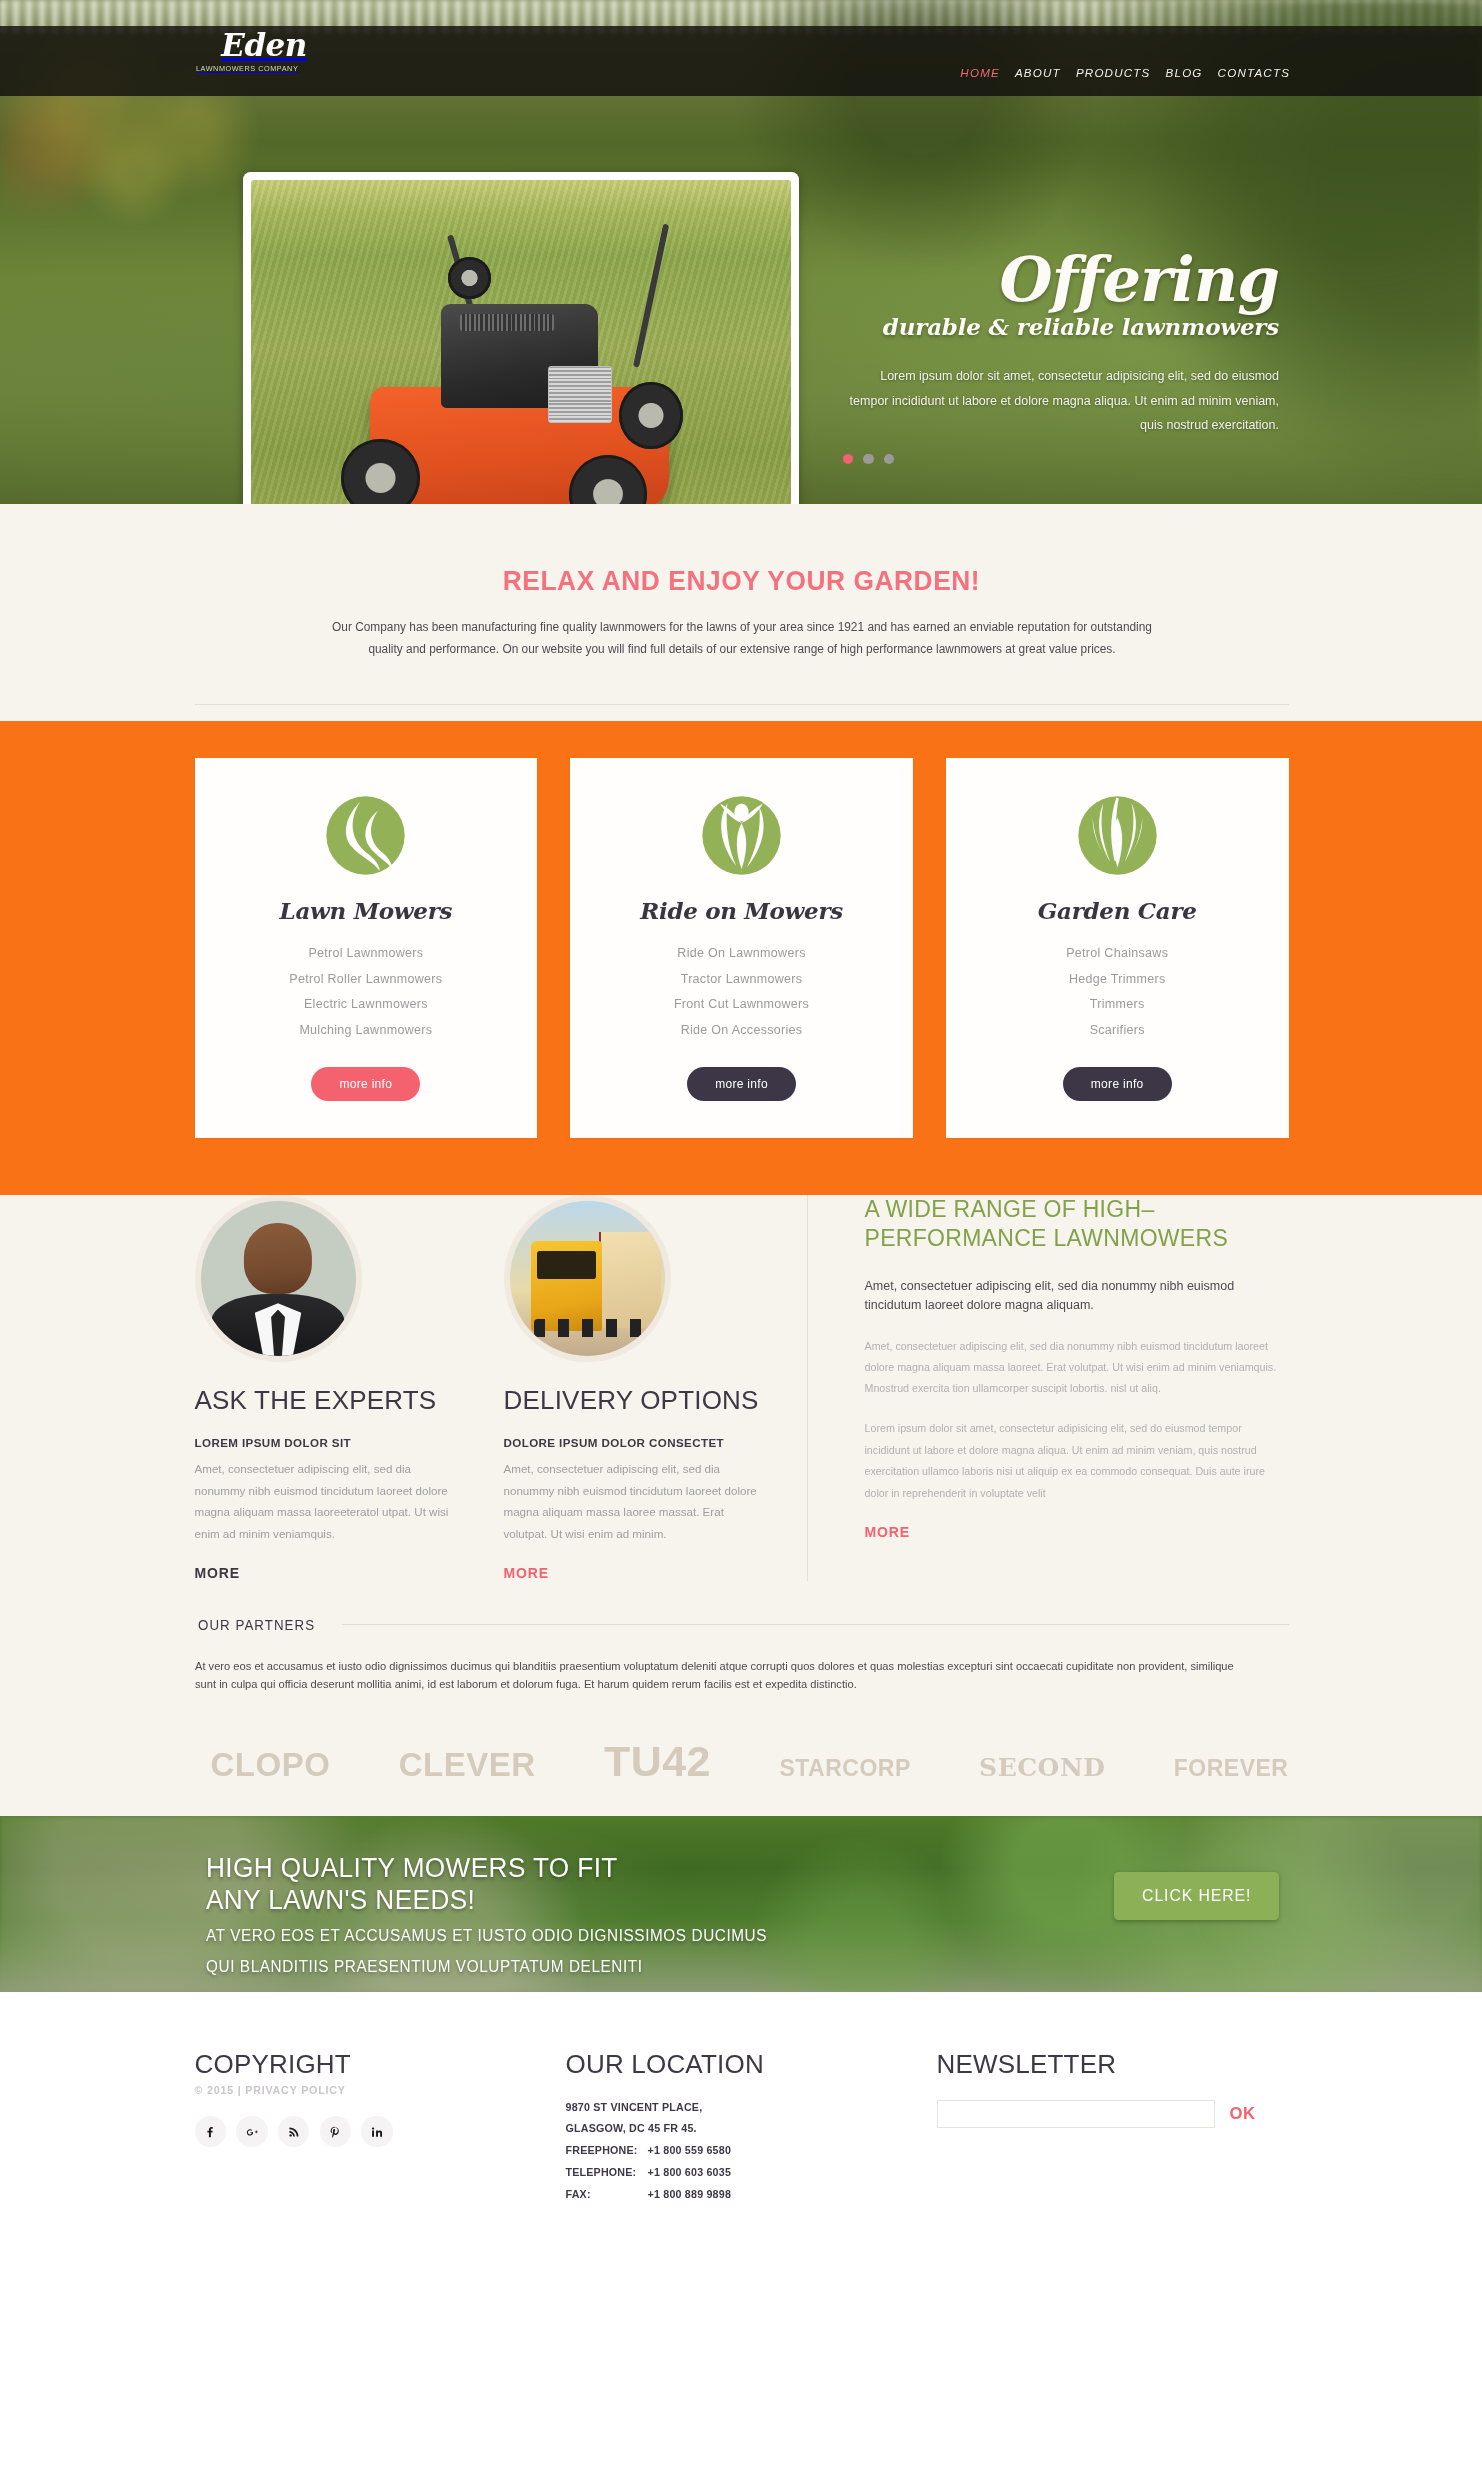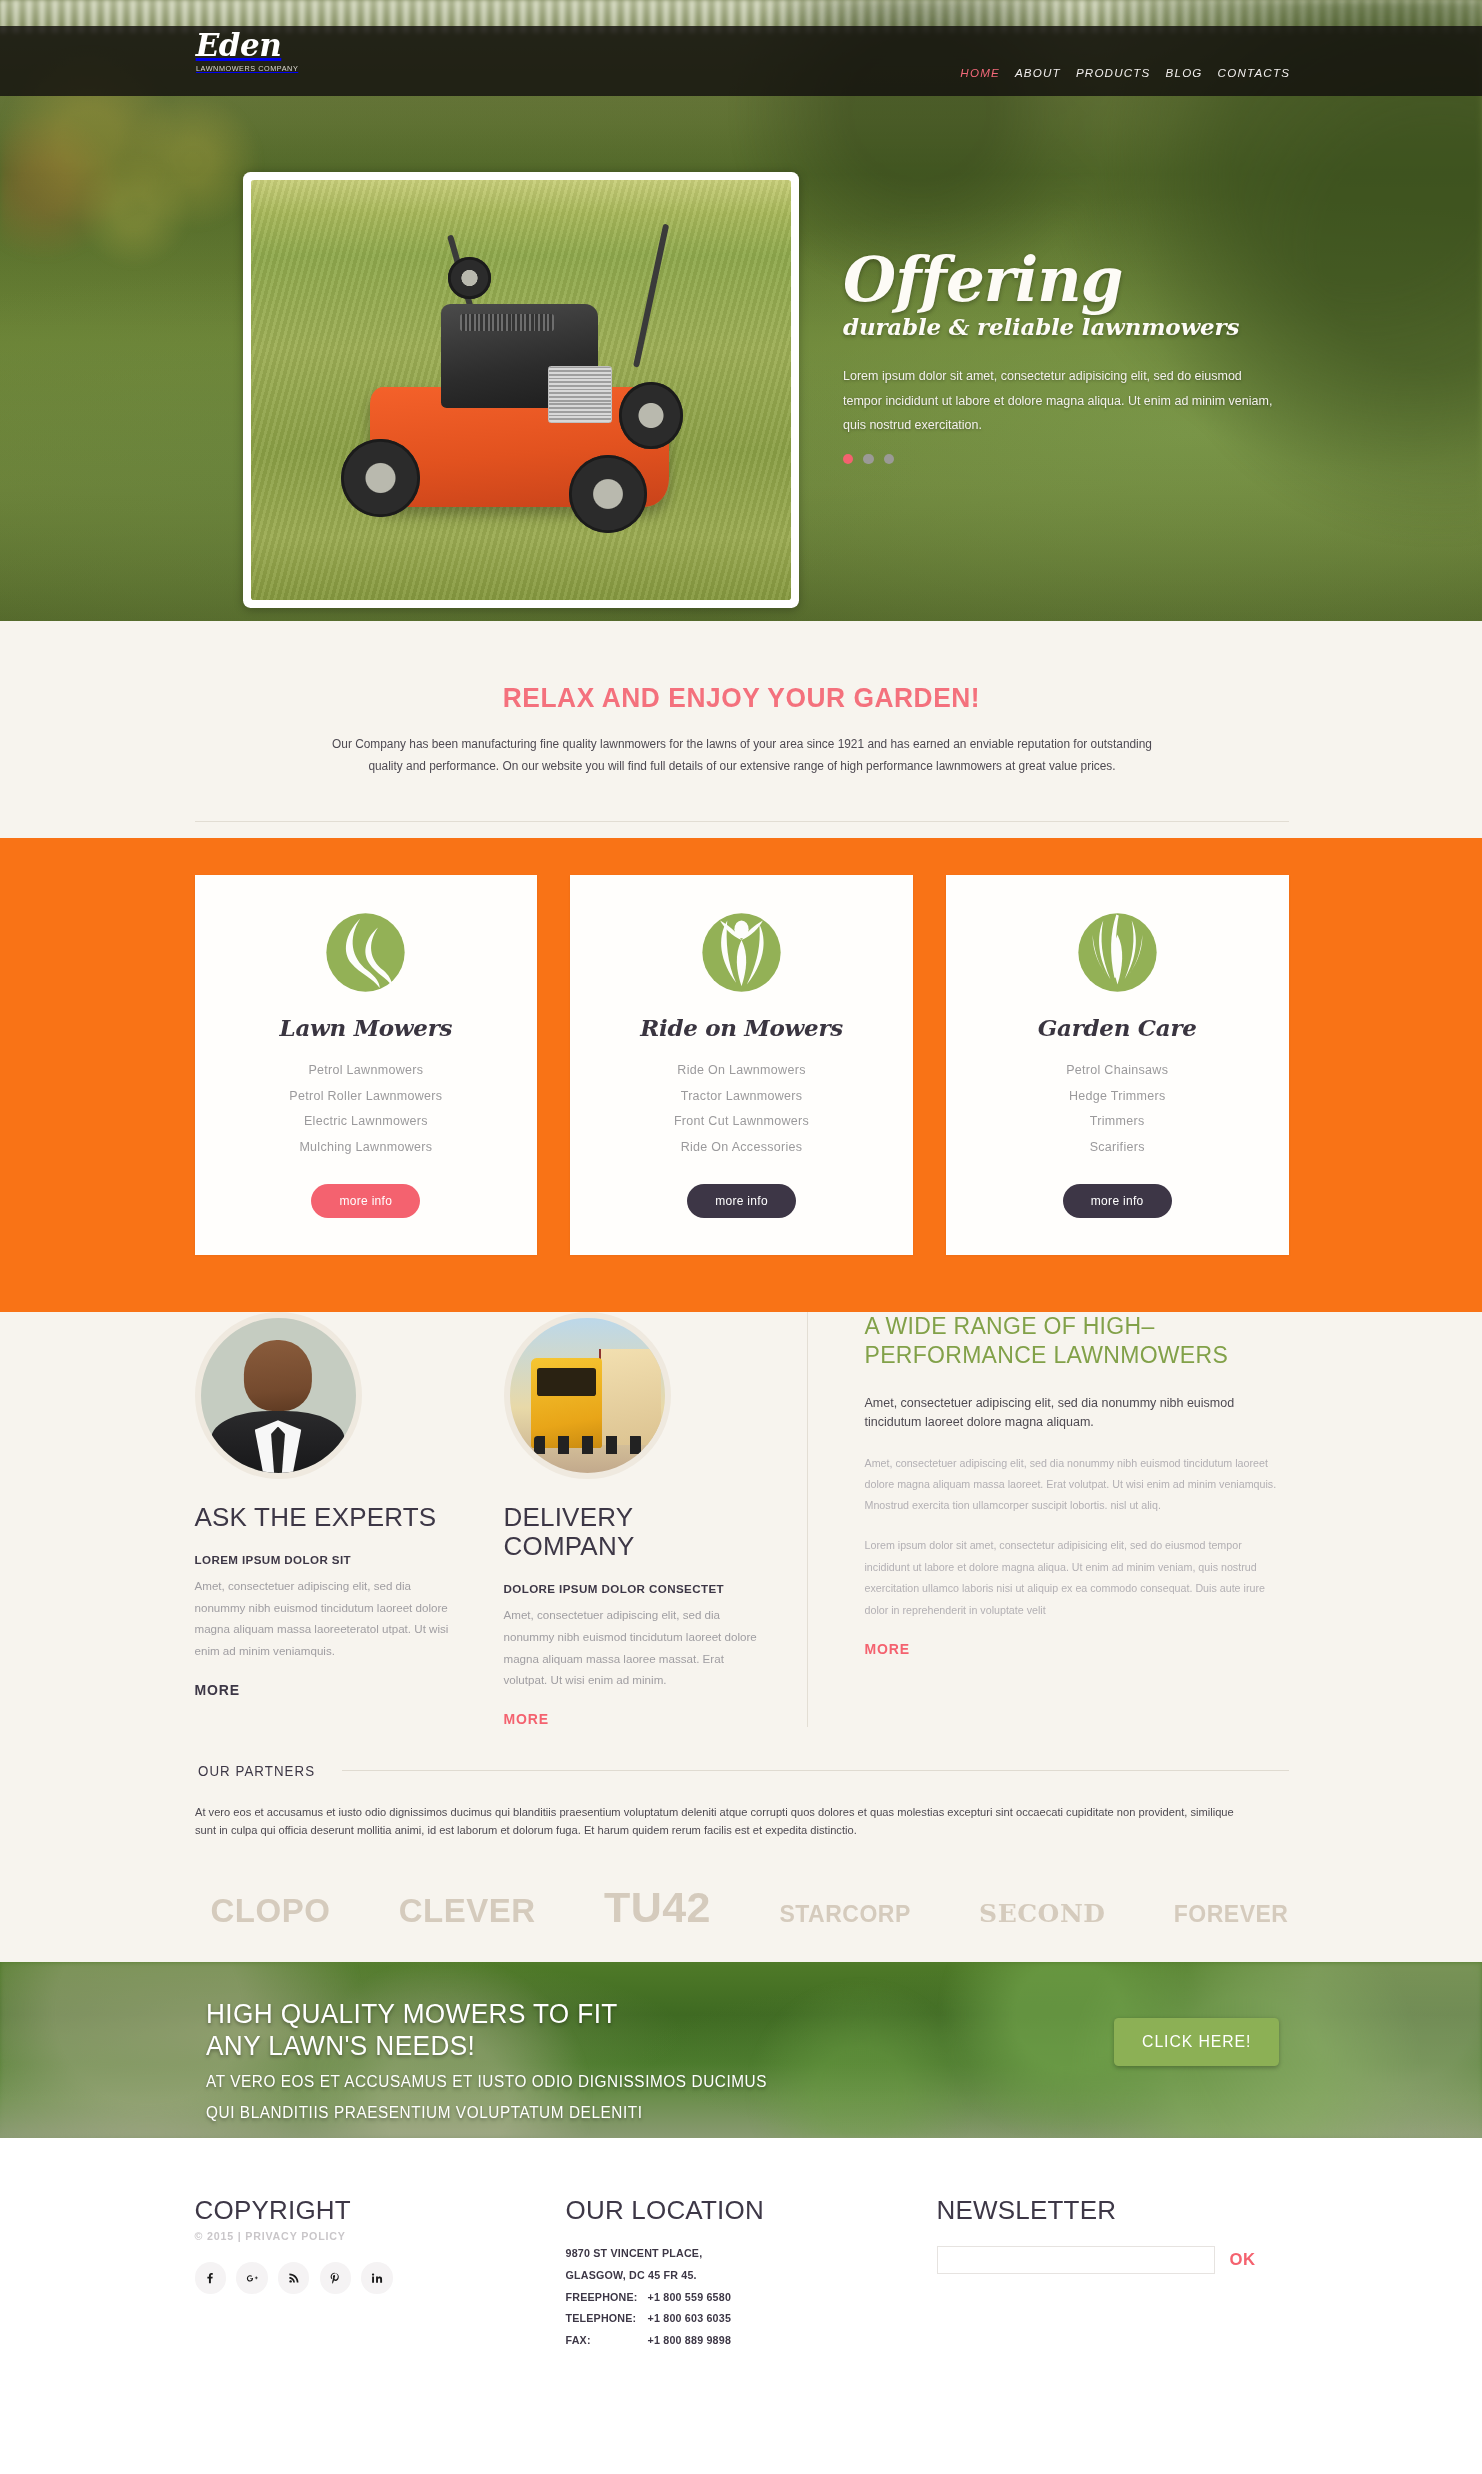--- a/index.html
+++ b/index.html
@@ -8,27 +8,28 @@
     font-family: "Liberation Sans", sans-serif;
     background: #ffffff;
     color: #3d3844;
     -webkit-font-smoothing: antialiased;
   }
   .page { width: 1483px; position: relative; overflow: hidden; }
 
   
   .hero {
     position: relative;
-    height: 621px;
+    height: 504px;
     background:
       linear-gradient(180deg, rgba(30,38,20,0.25) 0%, rgba(30,38,20,0.05) 20%, rgba(0,0,0,0.0) 55%, rgba(20,30,10,0.12) 100%),
       radial-gradient(ellipse 60% 45% at 20% 75%, #6f8a3f 0%, rgba(111,138,63,0) 70%),
       radial-gradient(ellipse 70% 55% at 80% 70%, #7d9a4a 0%, rgba(125,154,74,0) 70%),
       linear-gradient(180deg, #8d9a62 0%, #71803f 12%, #546b2a 28%, #6b8336 55%, #74893d 78%, #5d7330 100%);
     overflow: hidden;
+    text-align: right;
   }
   .hero-foliage {
     position:absolute; inset:0;
     background:
       radial-gradient(circle at 6% 22%, rgba(180,160,60,.35) 0 2%, rgba(0,0,0,0) 6%),
       radial-gradient(circle at 13% 26%, rgba(200,180,70,.30) 0 1.4%, rgba(0,0,0,0) 5%),
       radial-gradient(circle at 3% 30%, rgba(190,100,50,.28) 0 1.6%, rgba(0,0,0,0) 5%),
       radial-gradient(circle at 9% 34%, rgba(210,190,80,.25) 0 1.3%, rgba(0,0,0,0) 4%),
       radial-gradient(circle at 92% 25%, rgba(60,80,30,.55) 0 9%, rgba(0,0,0,0) 22%),
       radial-gradient(circle at 97% 40%, rgba(50,70,25,.5) 0 8%, rgba(0,0,0,0) 20%),
@@ -550,21 +551,21 @@
           <a href="#" class="more-link more-dark">MORE</a>
         </div>
 
         <div class="feat-col">
           <div class="avatar truck">
             <div class="trailer"></div>
             <div class="cab"></div>
             <div class="wind"></div>
             <div class="wheels"></div>
           </div>
-          <div class="feat-h2">DELIVERY COMPANY</div>
+          <div class="feat-h2">DELIVERY OPTIONS</div>
           <div class="feat-sub">DOLORE IPSUM DOLOR CONSECTET</div>
           <div class="feat-p">Amet, consectetuer adipiscing elit, sed dia nonummy nibh euismod tincidutum laoreet dolore magna aliquam massa laoree massat. Erat volutpat. Ut wisi enim ad minim.</div>
           <a href="#" class="more-link more-pink">MORE</a>
         </div>
 
       </div>
 
       <div class="feat-right">
         <h2>A WIDE RANGE OF HIGH–PERFORMANCE LAWNMOWERS</h2>
         <p class="lead">Amet, consectetuer adipiscing elit, sed dia nonummy nibh euismod tincidutum laoreet dolore magna aliquam.</p>

